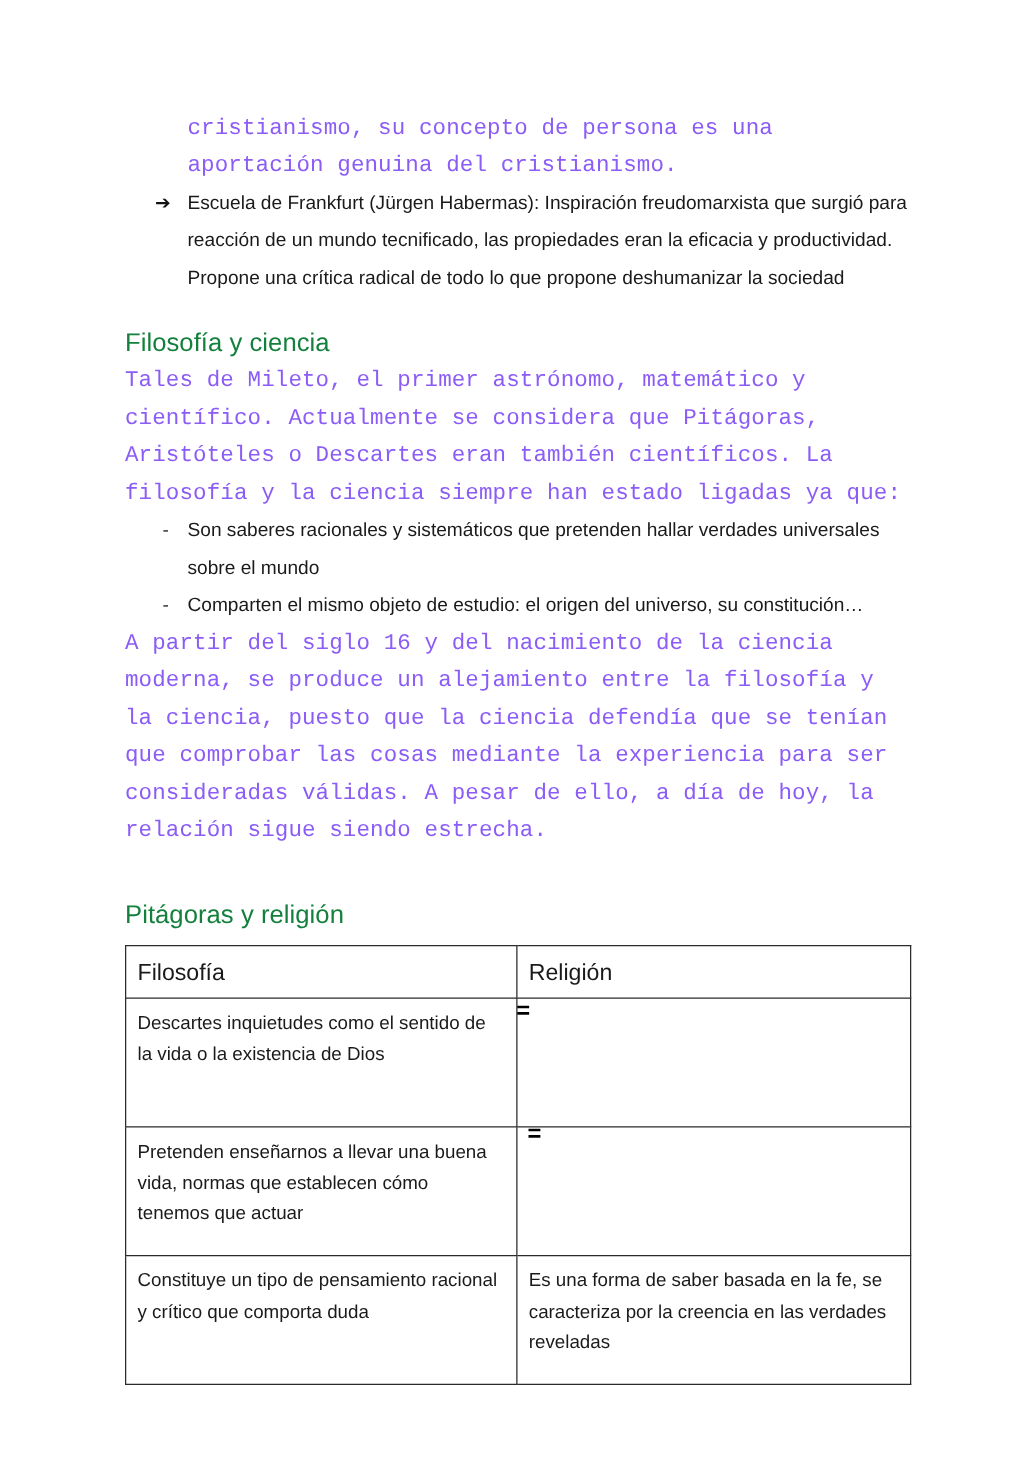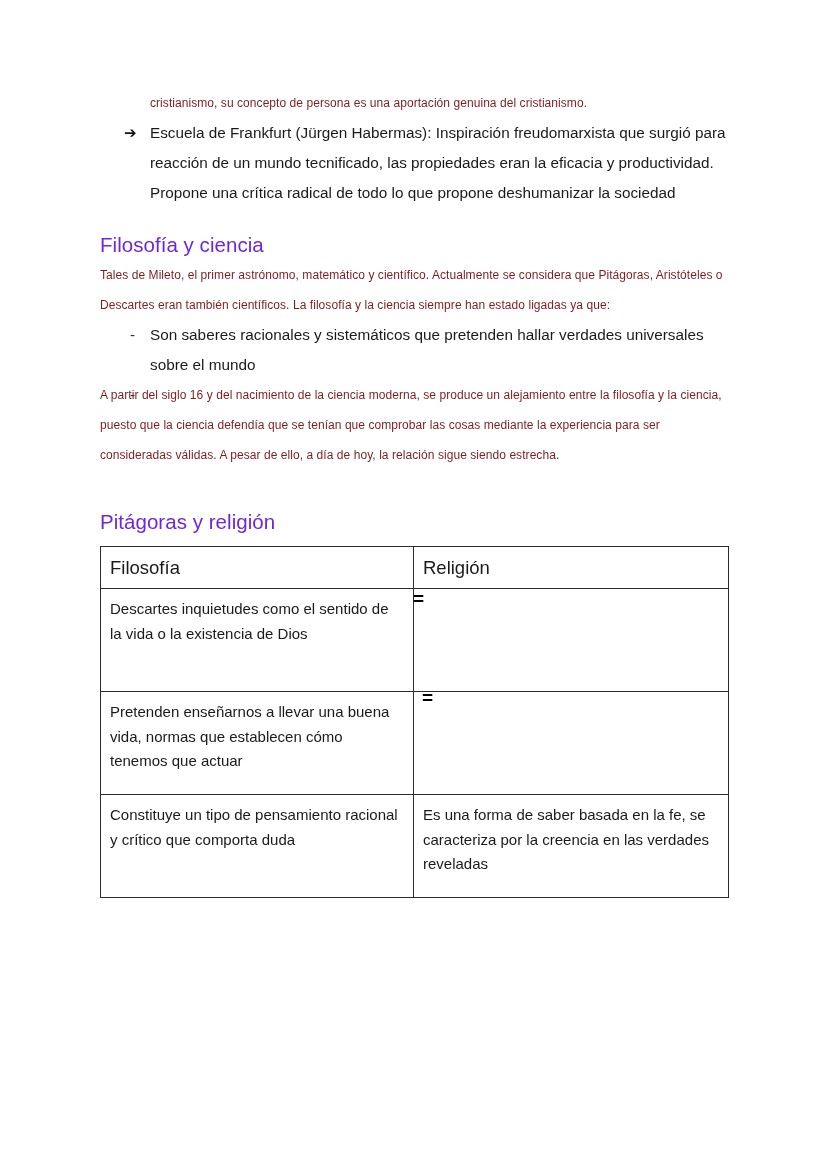--- a/index.html
+++ b/index.html
@@ -25,25 +25,26 @@
   }
   .content {
     position: absolute;
     left: 100px;
     top: 88px;
     width: 628px;
   }
 
   
   .para {
-    font-size: 12px;
+    font-size: 18px;
     line-height: 30px;
     letter-spacing: 0.005em;
     margin: 0;
-    color: #7f1d1d;
+    color: #8b5cf6;
+    font-family: Liberation Mono, monospace;
   }
   .para.indent-first {
     padding-left: 50px;
     text-indent: 0;
   }
 
   
   .arrow-list {
     margin: 0;
     padding: 0;
@@ -86,21 +87,21 @@
     font-size: 15.3px;
     line-height: 30px;
     color: #333333;
   }
 
   
   .heading {
     font-size: 20.5px;
     line-height: 30px;
     font-weight: normal;
-    color: #6d28d9;
+    color: #15803d;
     margin: 0;
     letter-spacing: 0.002em;
   }
   .sec-ciencia { margin-top: 22px; }
   .sec-religion { margin-top: 37px; }
 
   
   .cmp-table {
     border-collapse: collapse;
     width: 628px;
@@ -162,20 +163,21 @@
 
     <p class="para">Tales de Mileto, el primer astrónomo, matemático y científico. Actualmente se considera que Pitágoras, Aristóteles o Descartes eran también científicos. La filosofía y la ciencia siempre han estado ligadas ya que:</p>
 
     <ul class="dash-list">
       <li class="dash-item">
         <span class="dash-marker">-</span>
         <span>Son saberes racionales y sistemáticos que pretenden hallar verdades universales sobre el mundo</span>
       </li>
       <li class="dash-item">
         <span class="dash-marker">-</span>
+        <span>Comparten el mismo objeto de estudio: el origen del universo, su constitución…</span>
       </li>
     </ul>
 
     <p class="para">A partir del siglo 16 y del nacimiento de la ciencia moderna, se produce un alejamiento entre la filosofía y la ciencia, puesto que la ciencia defendía que se tenían que comprobar las cosas mediante la experiencia para ser consideradas válidas. A pesar de ello, a día de hoy, la relación sigue siendo estrecha.</p>
 
     <h2 class="heading sec-religion">Pitágoras y religión</h2>
 
 
     <table class="cmp-table">
       <colgroup>

